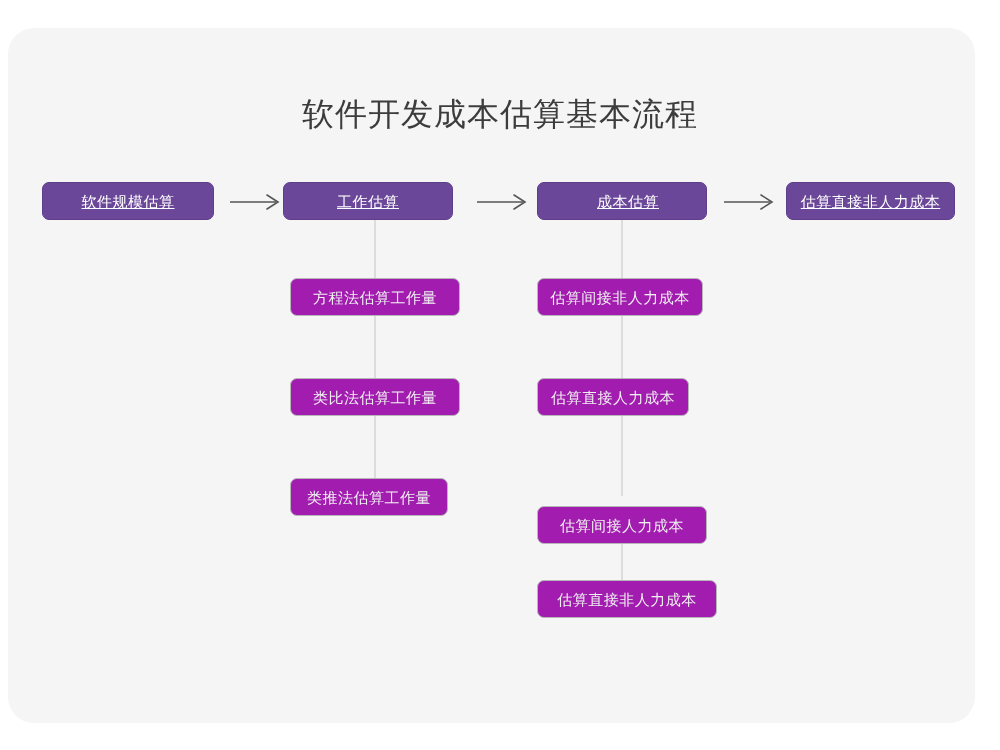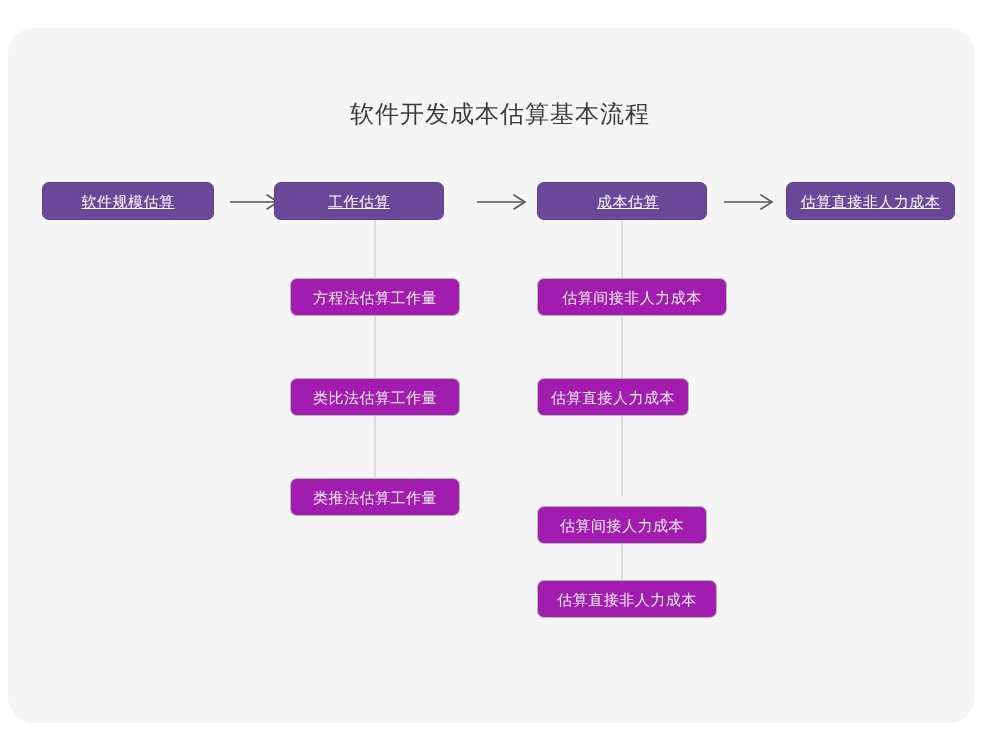--- a/index.html
+++ b/index.html
@@ -32,21 +32,21 @@
     border-radius: 26px;
   }
 
   
   #title {
     position: absolute;
     left: 0;
     top: 94px;
     width: 1000px;
     text-align: center;
-    font-size: 24px;
+    font-size: 32px;
     line-height: 40px;
     color: #3c3c3c;
     letter-spacing: 1px;
     white-space: nowrap;
   }
 
   
   .vline {
     position: absolute;
     width: 2px;
@@ -110,21 +110,21 @@
     <span>软件规模估算</span>
   </div>
 
   <div class="arrow" style="left:228px; top:192px;">
     <svg width="56" height="20" viewBox="0 0 56 20">
       <path d="M2 10 H48" stroke="#555555" stroke-width="1.6" fill="none"></path>
       <path d="M39 3 L50 10 L39 17" stroke="#555555" stroke-width="1.6" fill="none" stroke-linecap="round"></path>
     </svg>
   </div>
 
-  <div class="node primary" style="left:274px; top:182px; width:170px;">
+  <div class="node primary" style="left:283px; top:182px; width:170px;">
     <span>工作估算</span>
   </div>
 
   <div class="arrow" style="left:475px; top:192px;">
     <svg width="56" height="20" viewBox="0 0 56 20">
       <path d="M2 10 H48" stroke="#555555" stroke-width="1.6" fill="none"></path>
       <path d="M39 3 L50 10 L39 17" stroke="#555555" stroke-width="1.6" fill="none" stroke-linecap="round"></path>
     </svg>
   </div>
 
@@ -142,25 +142,25 @@
   <div class="node primary" style="left:786px; top:182px; width:169px;">
     <span>估算直接非人力成本</span>
   </div>
 
   <div class="node secondary" style="left:290px; top:278px; width:170px;">
     <span>方程法估算工作量</span>
   </div>
   <div class="node secondary" style="left:290px; top:378px; width:170px;">
     <span>类比法估算工作量</span>
   </div>
-  <div class="node secondary" style="left:290px; top:478px; width:170px;">
+  <div class="node secondary" style="left:290px; top:478px; width:158px;">
     <span>类推法估算工作量</span>
   </div>
 
-  <div class="node secondary" style="left:537px; top:278px; width:190px;">
+  <div class="node secondary" style="left:537px; top:278px; width:166px;">
     <span>估算间接非人力成本</span>
   </div>
   <div class="node secondary" style="left:537px; top:378px; width:152px;">
     <span>估算直接人力成本</span>
   </div>
   <div class="node secondary" style="left:537px; top:478px; width:170px;margin-top:28px;">
     <span>估算间接人力成本</span>
   </div>
   <div class="node secondary" style="left:537px; top:580px; width:180px;">
     <span>估算直接非人力成本</span>

